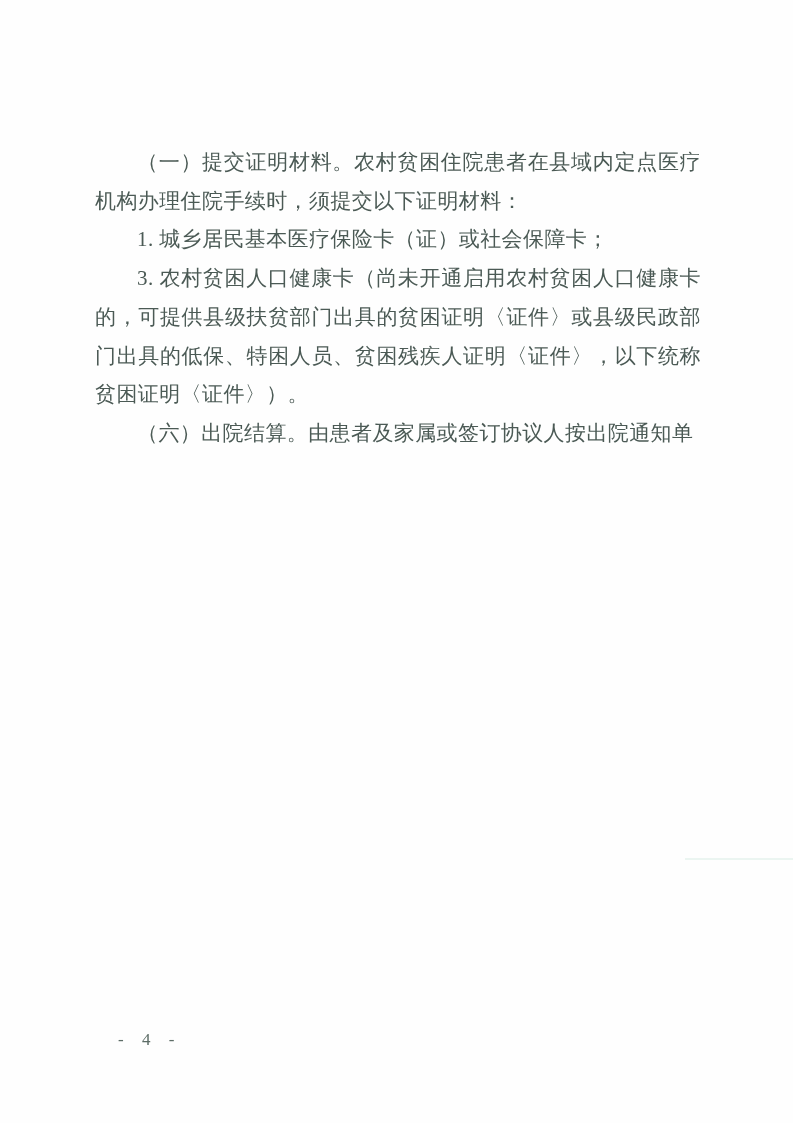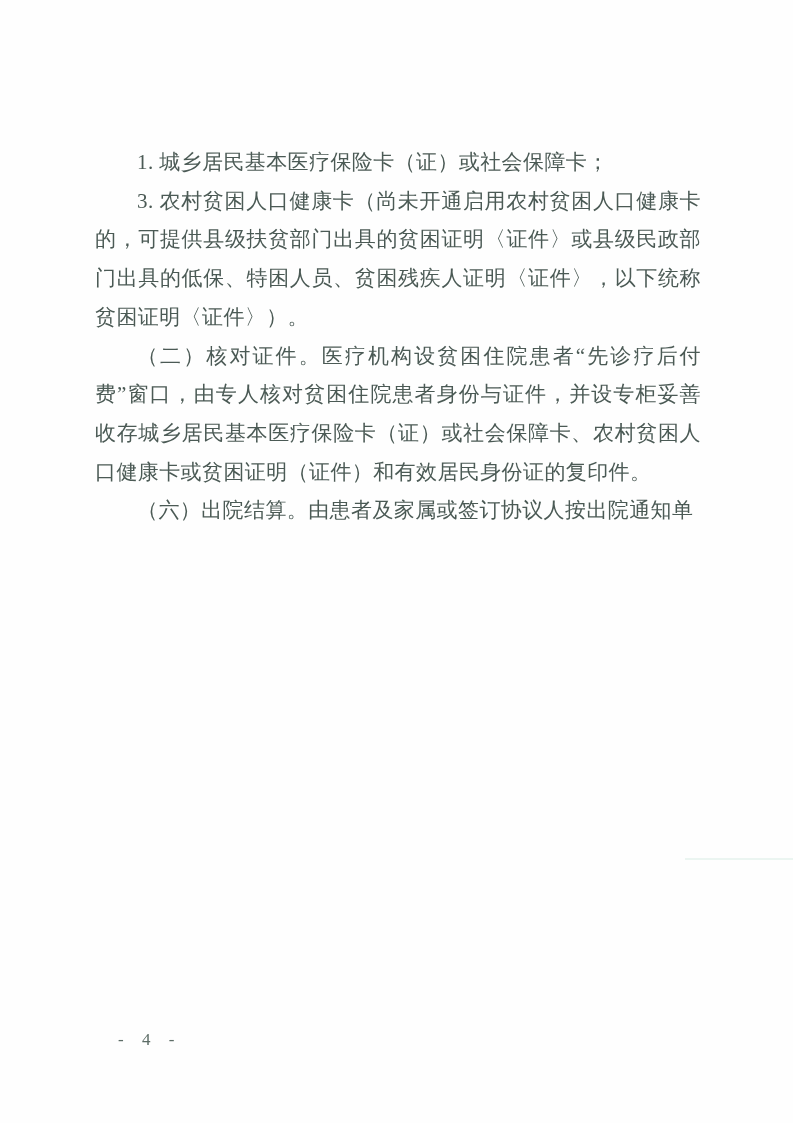--- a/index.html
+++ b/index.html
@@ -54,23 +54,23 @@
     height: 2px;
     background: rgba(170, 215, 195, 0.22);
   }
 </style>
 </head>
 <body>
 
 <div class="page">
 
   <div class="doc-body">
+      <p class="para">（一）提交证明材料。农村贫困住院患者在县域内定点医疗机构办理住院手续时，须提交以下证明材料：</p>
       <p class="para">1. 城乡居民基本医疗保险卡（证）或社会保障卡；</p>
       <p class="para">3. 农村贫困人口健康卡（尚未开通启用农村贫困人口健康卡的，可提供县级扶贫部门出具的贫困证明〈证件〉或县级民政部门出具的低保、特困人员、贫困残疾人证明〈证件〉，以下统称贫困证明〈证件〉）。</p>
-      <p class="para">（二）核对证件。医疗机构设贫困住院患者“先诊疗后付费”窗口，由专人核对贫困住院患者身份与证件，并设专柜妥善收存城乡居民基本医疗保险卡（证）或社会保障卡、农村贫困人口健康卡或贫困证明（证件）和有效居民身份证的复印件。</p>
       <p class="para">（六）出院结算。由患者及家属或签订协议人按出院通知单</p>
     </div>
 
   <div class="scan-artifact"></div>
 
   <div class="footer-page-number">- 4 -</div>
 
 </div>
 
 </body></html>

